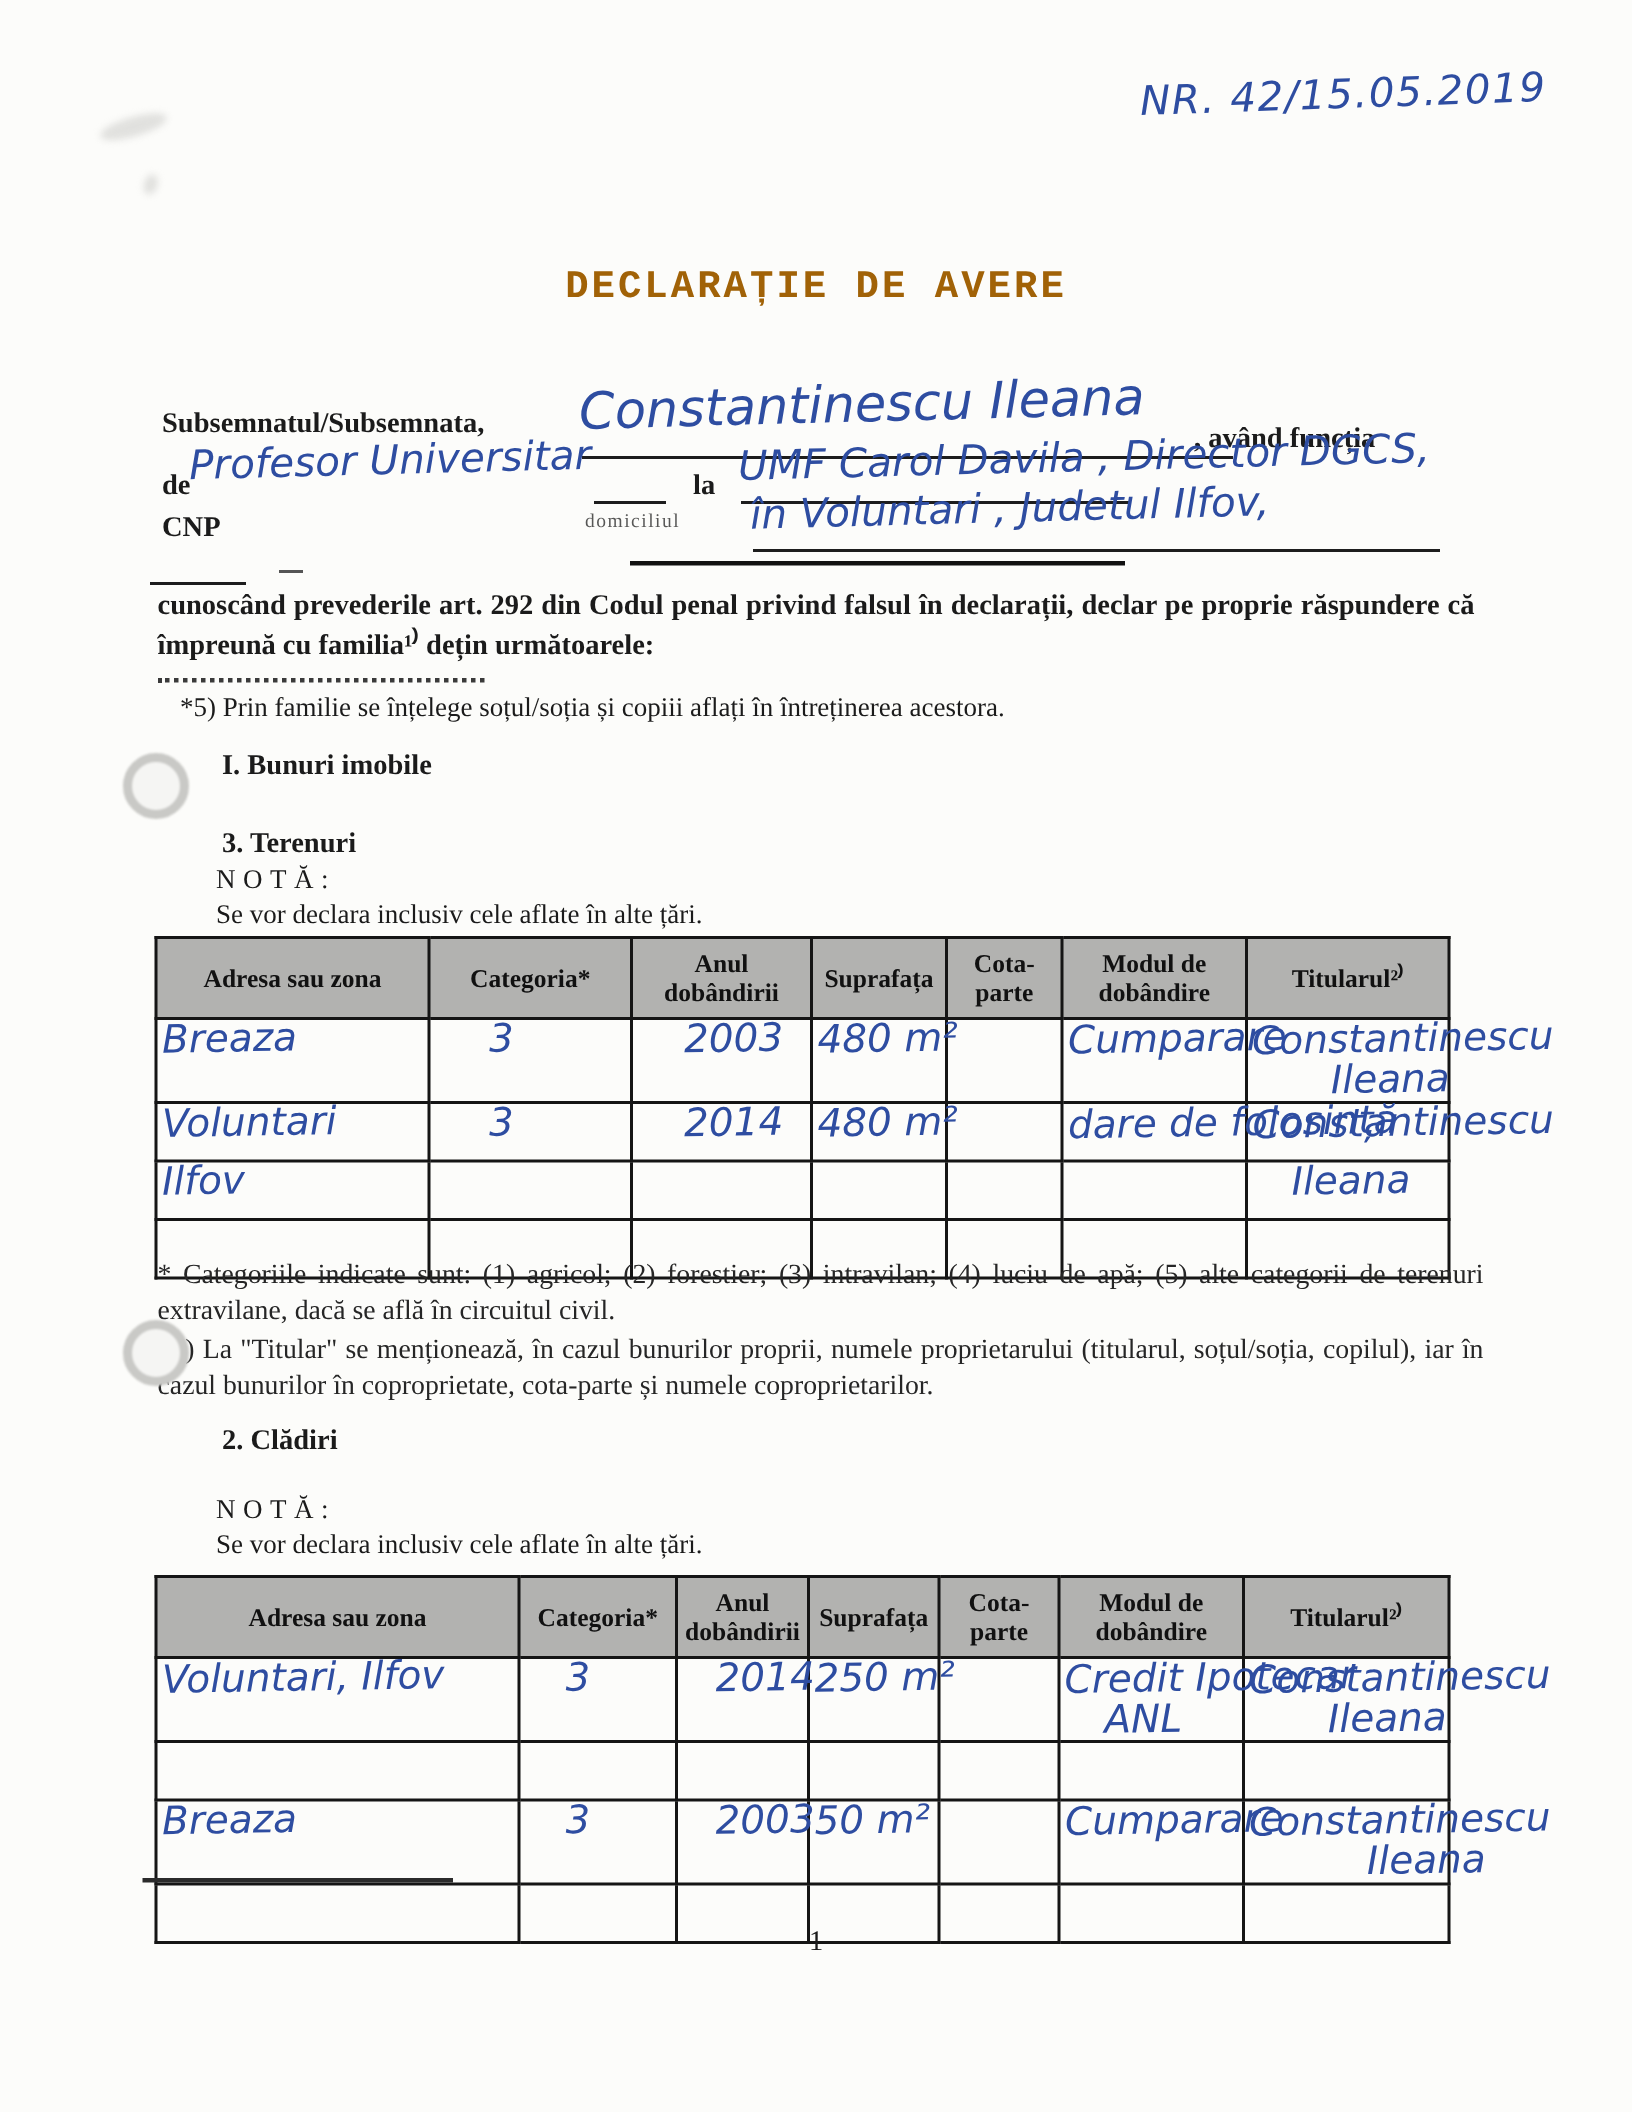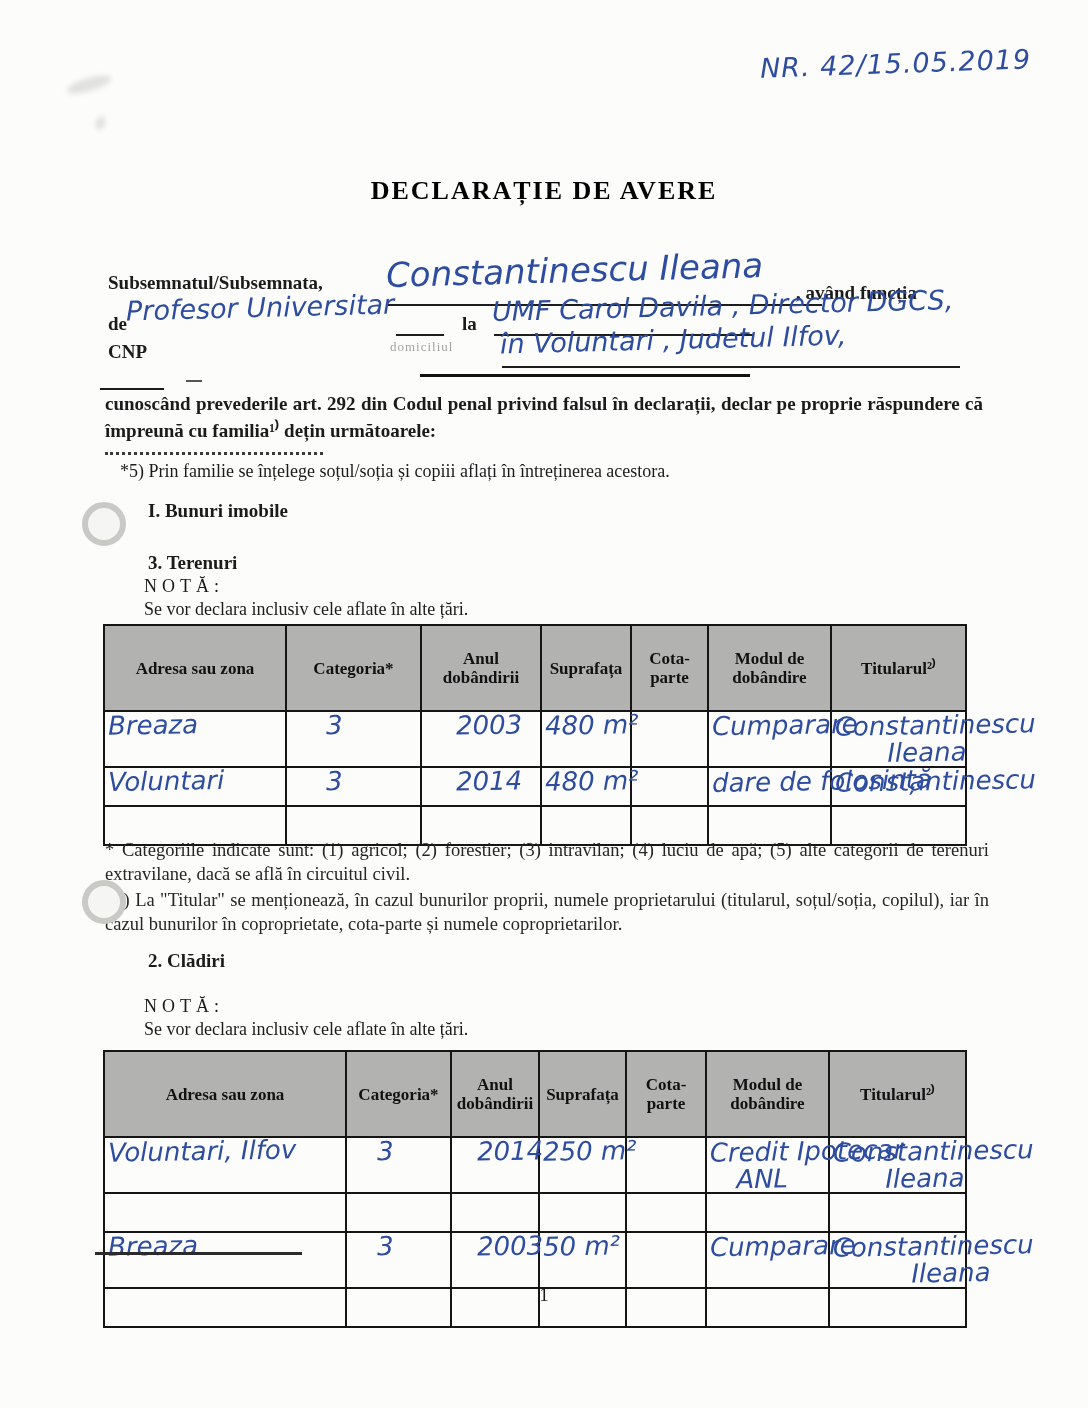--- a/index.html
+++ b/index.html
@@ -10,42 +10,42 @@
   }
   .abs{position:absolute;}
   .b{font-weight:bold;}
   .hw{
     font-family:"DejaVu Sans",sans-serif;font-style:italic;color:#2e4da1;
     display:inline-block;white-space:nowrap;
   }
   .tilt{transform:rotate(-1.5deg);}
   .title{
     width:1088px;text-align:center;font-weight:bold;font-size:26px;
-    letter-spacing:2px;color:#000000;
+    letter-spacing:2px;color:#a16207;font-family:Liberation Mono, monospace;
   }
   .line{position:absolute;height:0;border-top:2px solid #1d1d1d;}
   .thick{border-top:3px solid #111;}
   .dotted-line{position:absolute;height:0;border-top:3px dotted #3a3a3a;}
-  .faded{color:#737373;opacity:.65;filter:blur(.4px);letter-spacing:1px;}
+  .faded{color:#000000;opacity:.65;filter:blur(.4px);letter-spacing:1px;}
   .para{line-height:27px;font-size:19px;text-align:justify;}
   .fnote{line-height:24px;font-size:18.5px;text-align:justify;color:#262626;}
   .nota{letter-spacing:5px;font-size:18px;}
   .small-note{font-size:18px;}
   .sect{font-weight:bold;font-size:19px;}
   .punch{
     position:absolute;width:32px;height:32px;border-radius:50%;
     background:#f5f5f3;border:6px solid #c9c9c6;filter:blur(.6px);
   }
   .blob{position:absolute;background:#c6c6c3;border-radius:50%;filter:blur(2.5px);opacity:.5;}
 
   table.decl-table{border-collapse:collapse;table-layout:fixed;width:862px;}
   table.decl-table th,table.decl-table td{border:2px solid #151515;}
   table.decl-table th{
     background:#b2b2b0;font-weight:bold;font-size:17px;line-height:19px;
-    height:44px;padding:20px 3px;text-align:center;color:#111;
+    height:44px;padding:4px 3px;text-align:center;color:#111;
     font-family:"Liberation Serif",serif;
   }
   table.decl-table td{height:37px;vertical-align:top;padding:0 3px;}
   .cell-hw{
     font-size:26px;line-height:27px;white-space:pre-line;width:max-content;
     transform:rotate(-1deg);
   }
   td:nth-child(2) .cell-hw,td:nth-child(3) .cell-hw{margin-left:28%;}
   .t1 col:nth-child(1){width:182px}.t1 col:nth-child(2){width:135px}
   .t1 col:nth-child(3){width:120px}.t1 col:nth-child(4){width:90px}
@@ -134,20 +134,29 @@
           <tr>
             <td><span class="hw cell-hw">Voluntari</span></td>
             <td><span class="hw cell-hw">3</span></td>
             <td><span class="hw cell-hw">2014</span></td>
             <td><span class="hw cell-hw">480 m²</span></td>
             <td></td>
             <td><span class="hw cell-hw">dare de folosință</span></td>
             <td><span class="hw cell-hw">Constantinescu</span></td>
           </tr>
           <tr>
+            <td><span class="hw cell-hw">Ilfov</span></td>
+            <td></td>
+            <td></td>
+            <td></td>
+            <td></td>
+            <td></td>
+            <td><span class="hw cell-hw"> Ileana</span></td>
+          </tr>
+          <tr>
             <td></td>
             <td></td>
             <td></td>
             <td></td>
             <td></td>
             <td></td>
             <td></td>
           </tr>
         </tbody>
     </table>

